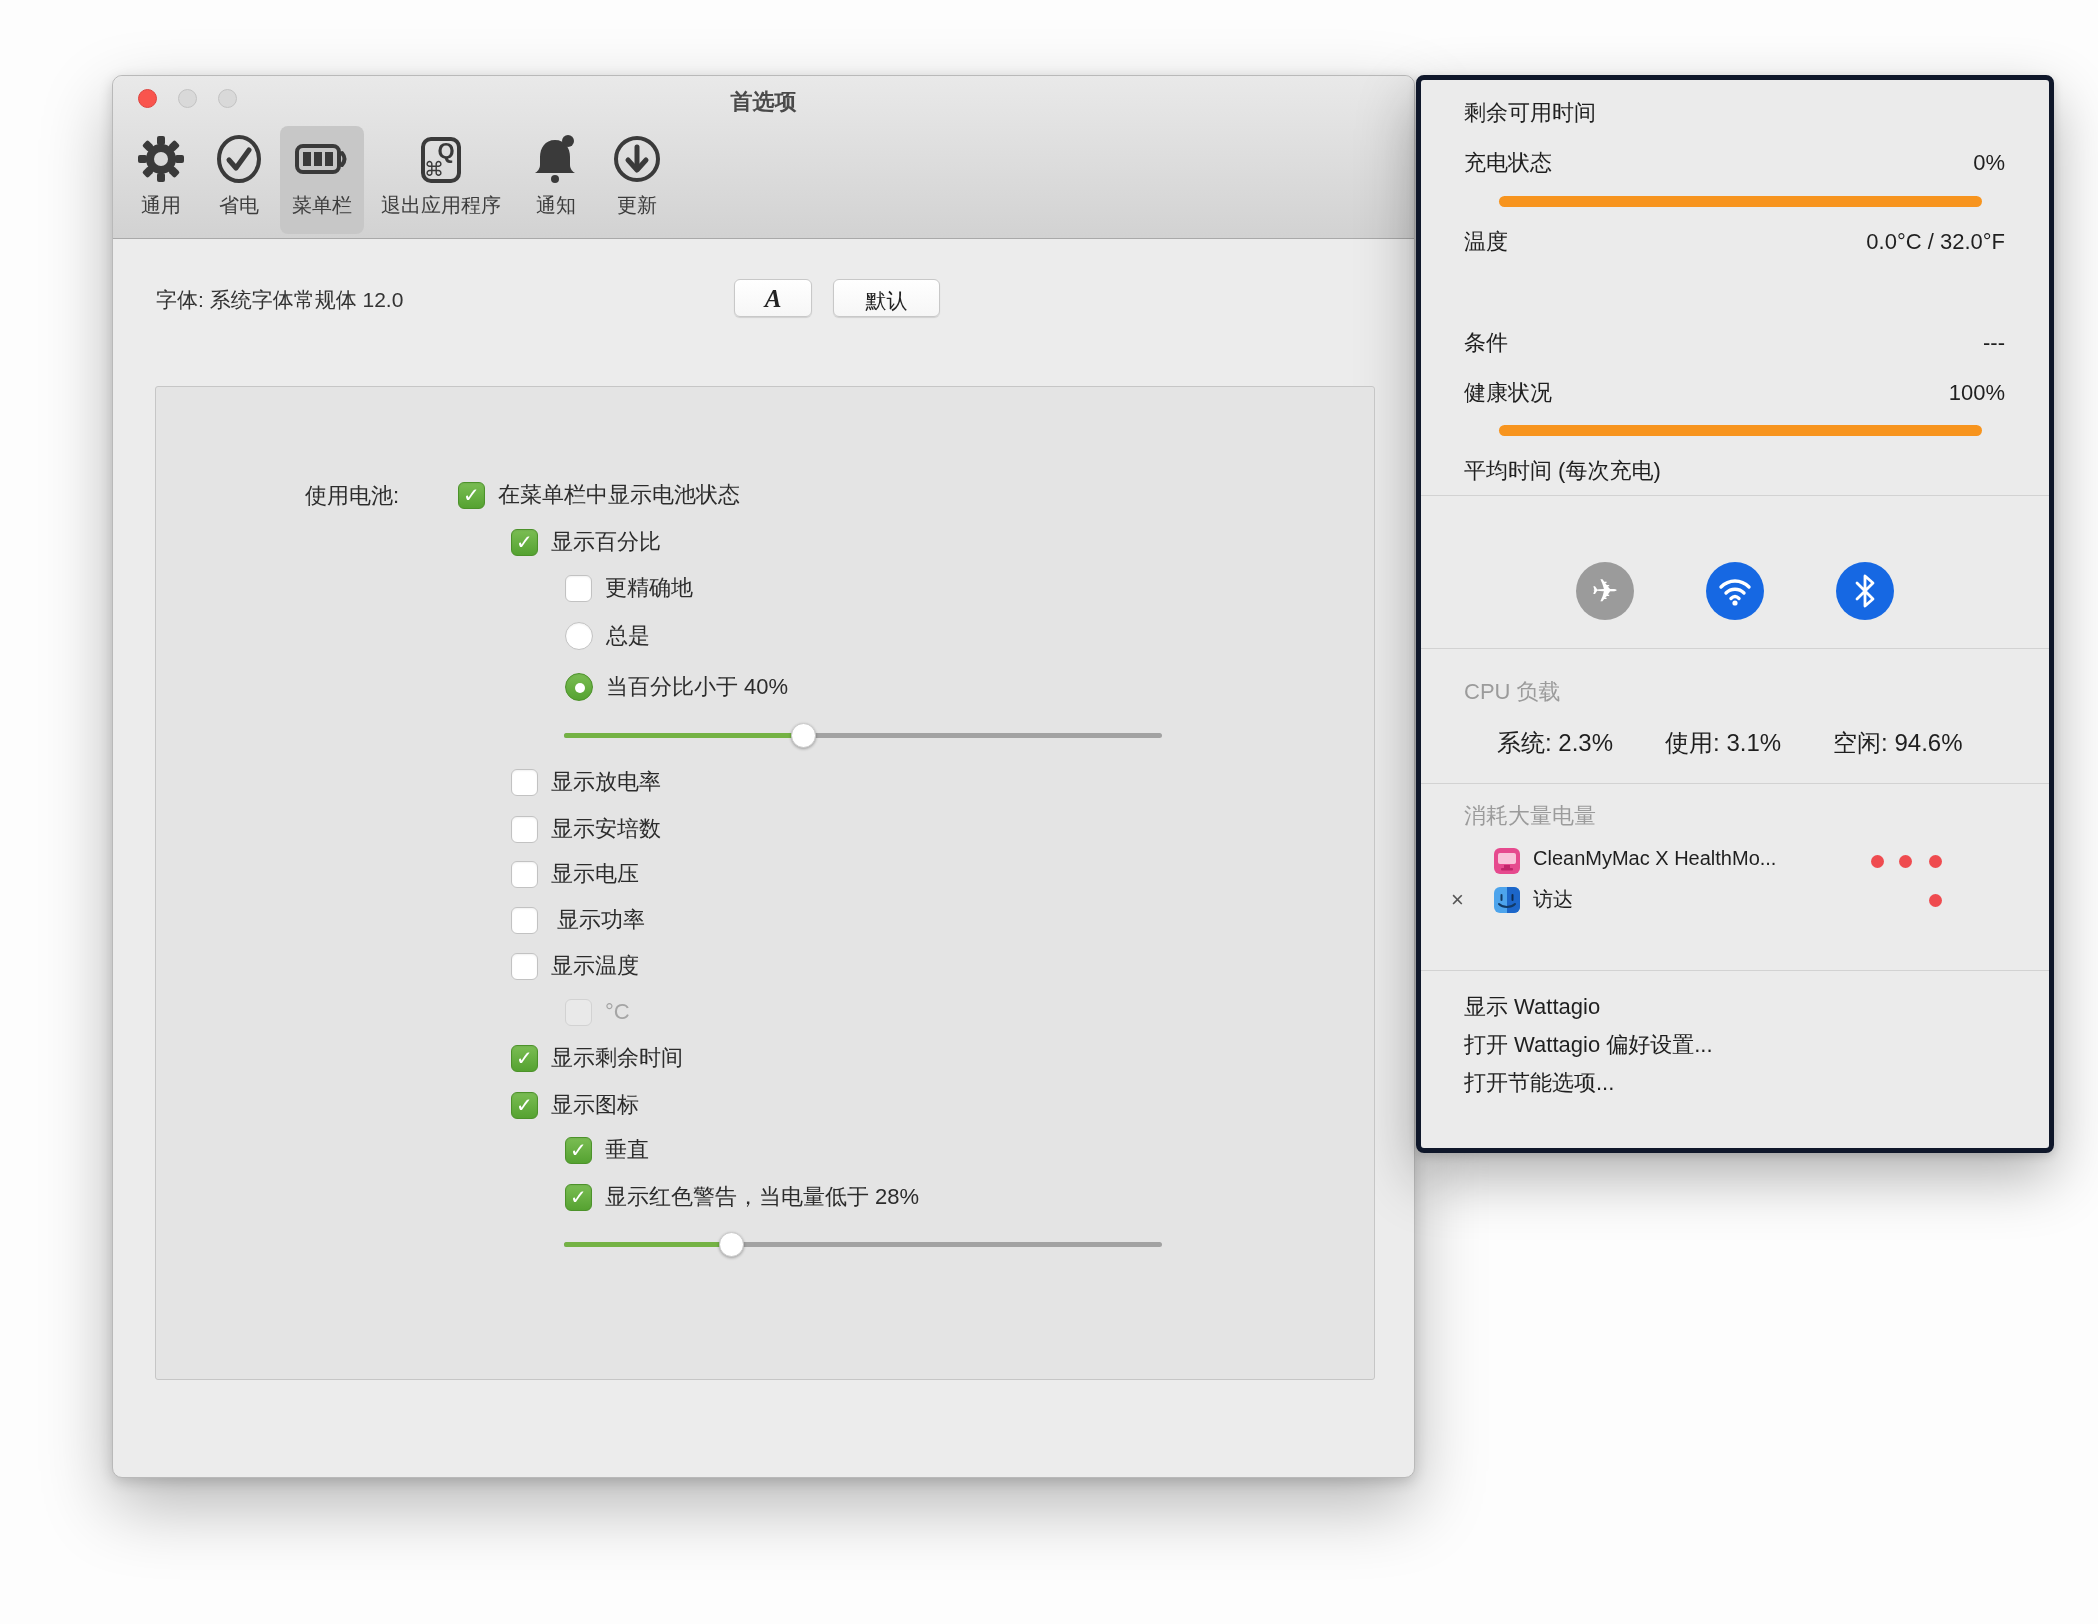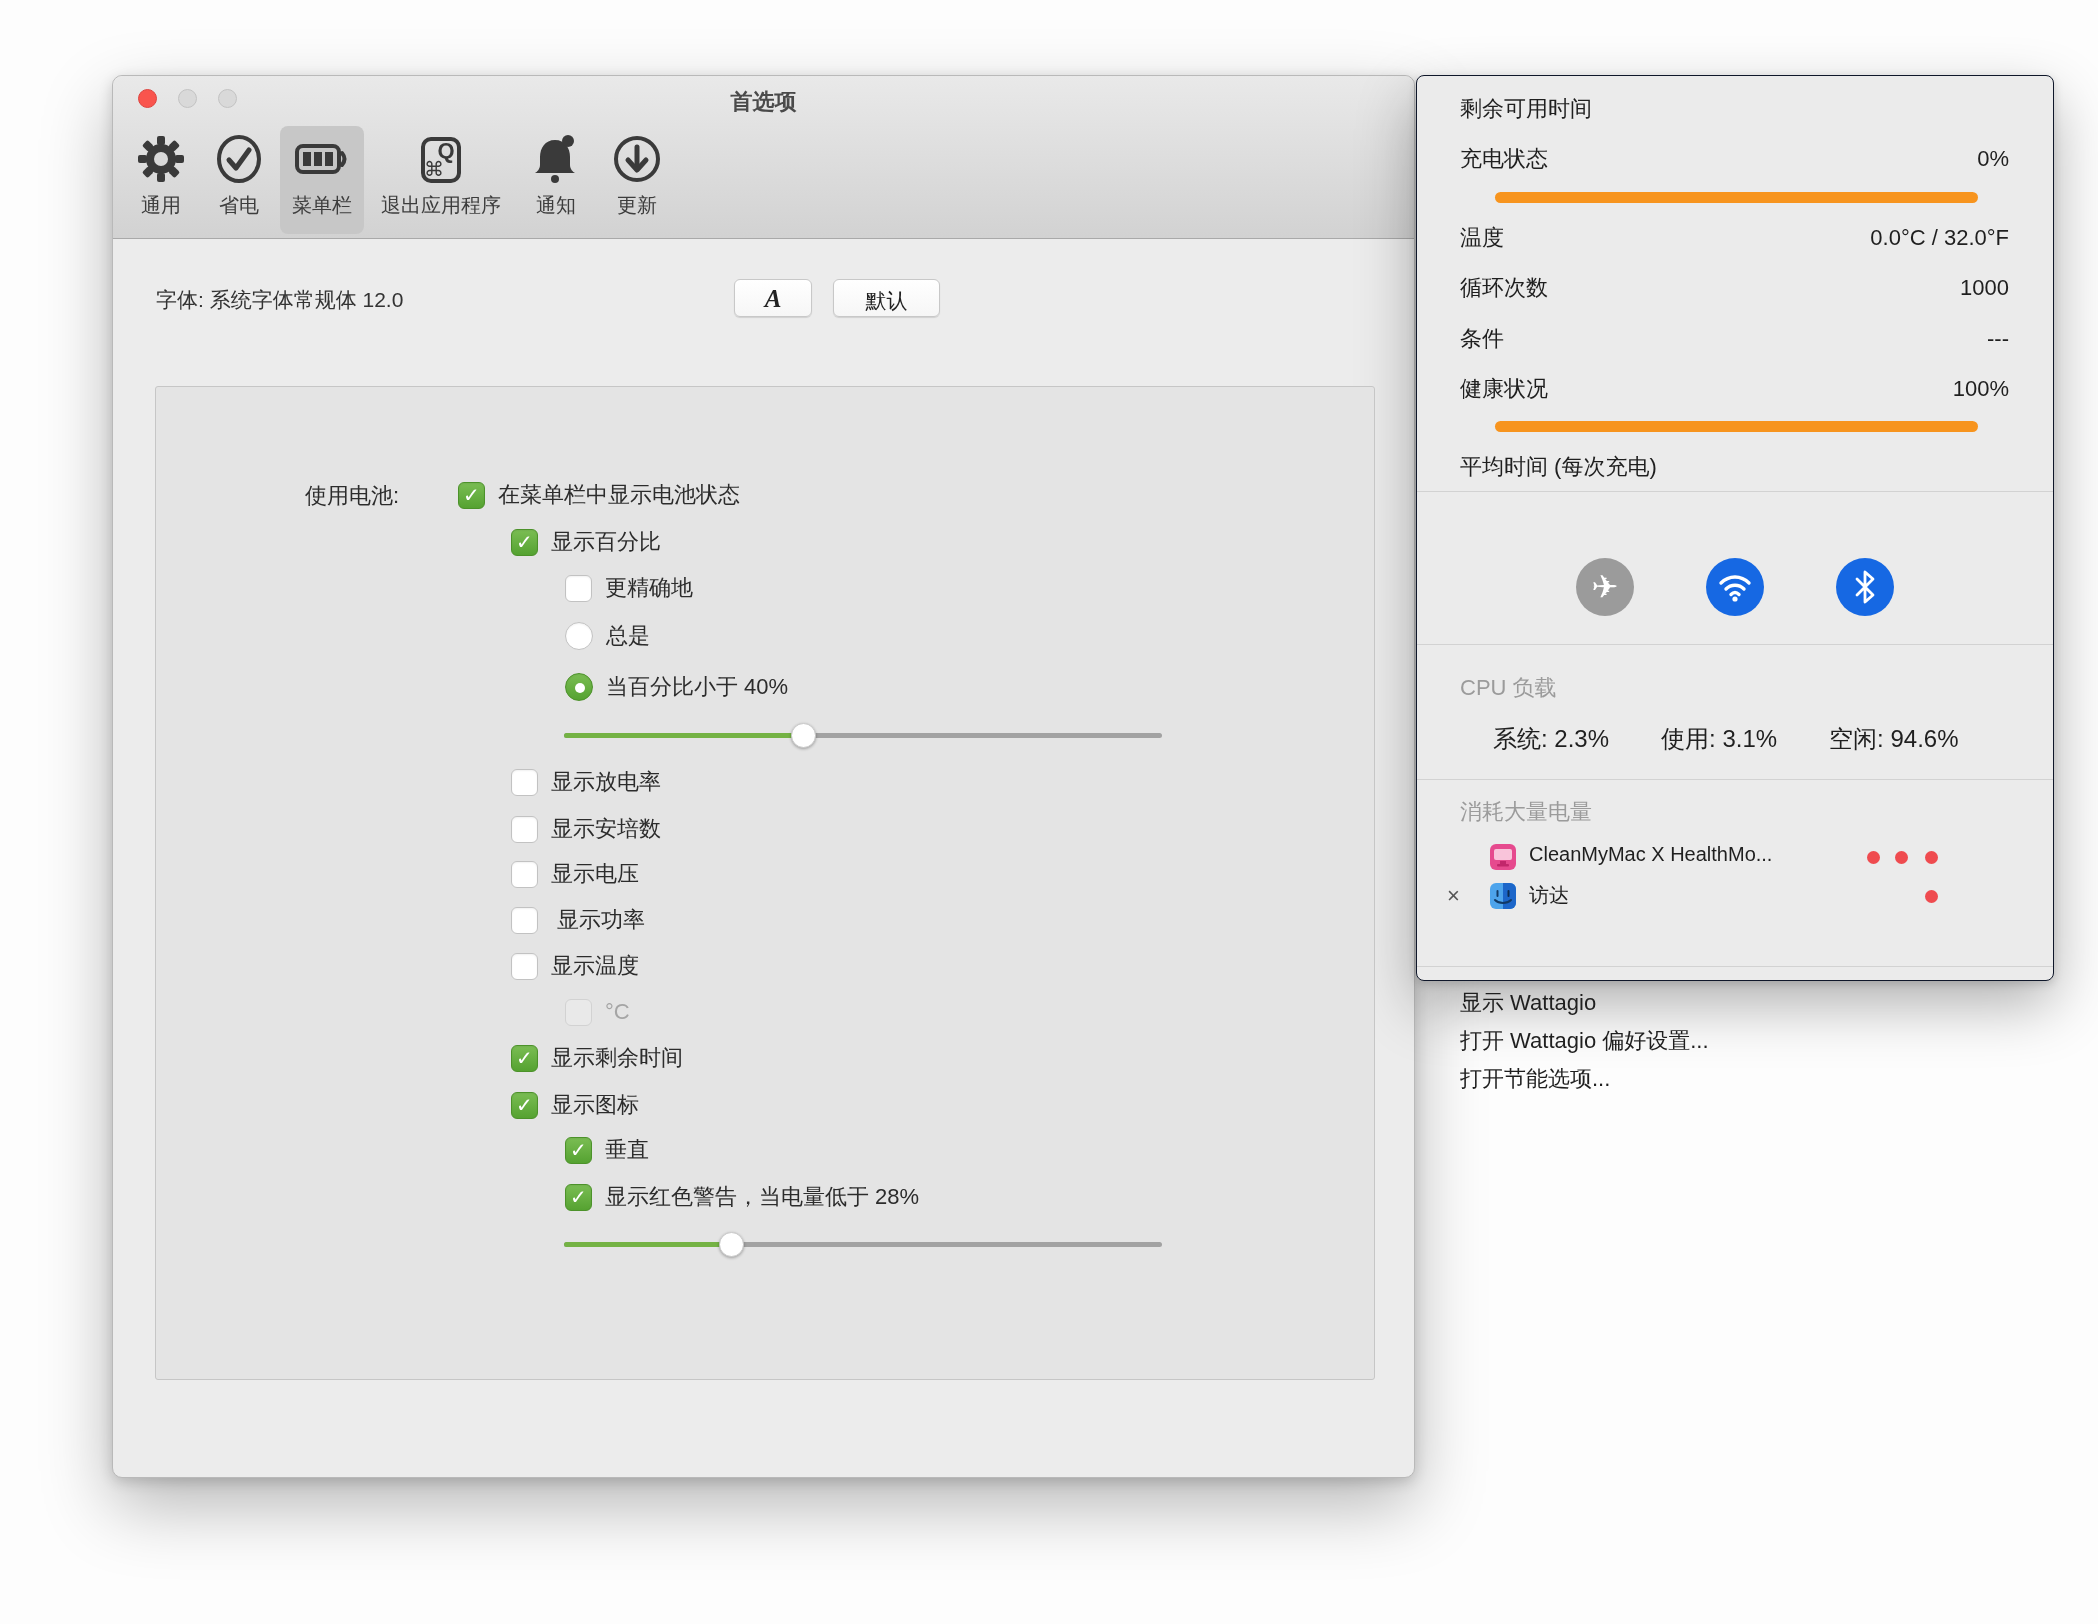--- a/index.html
+++ b/index.html
@@ -74,22 +74,22 @@
   .radio.on::after { content:""; position:absolute; left:9px; top:9px; width:10px; height:10px;
     border-radius:50%; background:#fff; }
 
   .slider { position:absolute; width:598px; height:28px; }
   .slider .track { position:absolute; left:0; right:0; top:12px; height:5px; border-radius:3px; background:#a2a2a2; }
   .slider .fill { position:absolute; left:0; top:12px; height:5px; border-radius:3px; background:#74b244; width:var(--pct); }
   .slider .thumb { position:absolute; top:2px; left:calc(var(--pct) - 12px); width:25px; height:25px;
     border-radius:50%; background:#fff; border:1px solid #c9c9c9; box-shadow:0 1px 3px rgba(0,0,0,.3); }
 
   
-  .menu-panel { position:absolute; left:1416px; top:75px; width:638px; height:906px;
-    background:#ebebeb; border:1px solid #0f172a; border-radius:8px;
+  .menu-panel { position:absolute; left:1416px; top:75px; width:638px; height:1078px;
+    background:#ebebeb; border:5px solid #0f172a; border-radius:8px;
     box-shadow:0 24px 60px rgba(0,0,0,.30), 0 3px 10px rgba(0,0,0,.15);padding-left:29px; }
   .stat-row { position:absolute; left:43px; right:44px; height:28px;
     display:flex; justify-content:space-between; align-items:center; }
   .stat-row .s-label, .stat-row .s-value { font-size:22px; color:#1f1f1f; white-space:nowrap; }
   .bar { position:absolute; left:78px; width:483px; height:11px; border-radius:6px; background:#f7941e; }
   .sep { position:absolute; left:0; right:0; height:1px; background:#d2d2d2; }
 
   .toggles { position:absolute; left:0; right:0; top:482px; display:flex; justify-content:center; gap:72px; }
   .toggle { width:58px; height:58px; border-radius:50%; display:flex; align-items:center; justify-content:center; cursor:default; }
   .toggle.gray { background:#9b9b9b; }
@@ -290,24 +290,20 @@
     </div>
     <div class="stat-row" style="top:69px;">
       <span class="s-label">充电状态</span>
       <span class="s-value">0%</span>
     </div>
     <div class="bar" style="top:116px;"></div>
     <div class="stat-row" style="top:148px;">
       <span class="s-label">温度</span>
       <span class="s-value">0.0°C / 32.0°F</span>
     </div>
-    <div class="stat-row" style="top:198px;">
-      <span class="s-label">循环次数</span>
-      <span class="s-value">1000</span>
-    </div>
     <div class="stat-row" style="top:249px;">
       <span class="s-label">条件</span>
       <span class="s-value">---</span>
     </div>
     <div class="stat-row" style="top:299px;">
       <span class="s-label">健康状况</span>
       <span class="s-value">100%</span>
     </div>
     <div class="bar" style="top:345px;"></div>
     <div class="stat-row" style="top:377px;">

